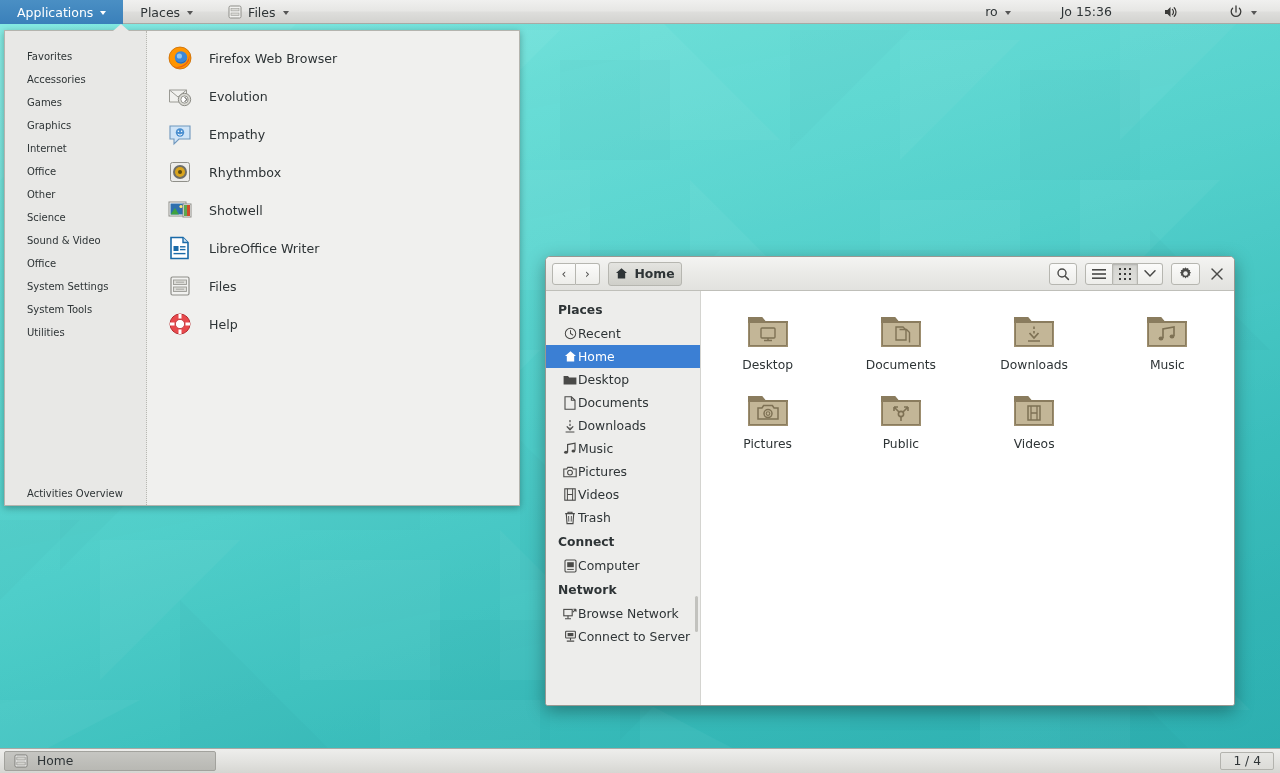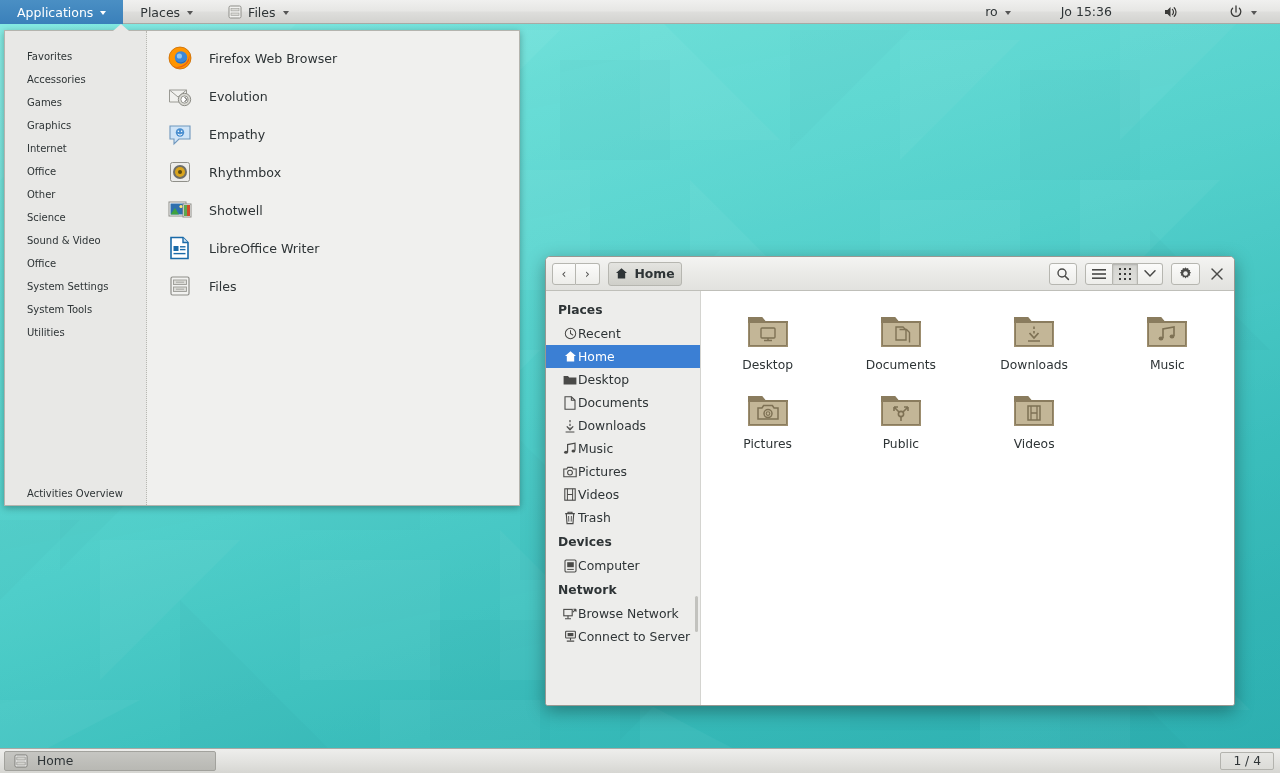--- a/index.html
+++ b/index.html
@@ -414,20 +414,31 @@
           <rect x="4" y="4" width="18" height="18" rx="1.5" fill="#f2f2f0" stroke="#8d8d88" stroke-width="1.2"></rect>
           <rect x="6.5" y="7" width="13" height="4.5" fill="#dcdcd8" stroke="#9b9b96" stroke-width="0.9"></rect>
           <rect x="6.5" y="14" width="13" height="4.5" fill="#dcdcd8" stroke="#9b9b96" stroke-width="0.9"></rect>
           <line x1="9" y1="9.2" x2="17" y2="9.2" stroke="#9b9b96" stroke-width="0.8"></line>
           <line x1="9" y1="16.2" x2="17" y2="16.2" stroke="#9b9b96" stroke-width="0.8"></line>
         </svg>
       </span>
       <span>Files</span>
     </div>
 
+    <div class="app-item">
+      <span class="app-icon">
+        <svg width="26" height="26" viewBox="0 0 26 26">
+          <circle cx="13" cy="13" r="10" fill="#e8494c" stroke="#b52b2f" stroke-width="1"></circle>
+          <circle cx="13" cy="13" r="4.6" fill="#fff"></circle>
+          <path d="M13 3 v4.5 M13 18.5 v4.5 M3 13 h4.5 M18.5 13 h4.5" stroke="#fff" stroke-width="3"></path>
+          <circle cx="13" cy="13" r="4.6" fill="none" stroke="#b52b2f" stroke-width="0.8"></circle>
+        </svg>
+      </span>
+      <span>Help</span>
+    </div>
   </div>
 </div>
 
 <div id="files-window">
   <div id="files-header">
     <div class="hdr-group">
       <div class="hdr-btn">
           <span>‹</span>
         </div>
       <div class="hdr-btn">
@@ -594,21 +605,21 @@
             <svg width="12" height="14" viewBox="0 0 12 14">
               <path d="M1.2 2.6 h9.6 M4 2.6 V1.2 h4 v1.4" fill="none" stroke="#4a4a48" stroke-width="1.1"></path>
               <path d="M2.3 2.6 l0.7 10 h6 l0.7-10" fill="none" stroke="#4a4a48" stroke-width="1.1"></path>
               <line x1="4.6" y1="5" x2="4.8" y2="10.6" stroke="#4a4a48" stroke-width="0.9"></line>
               <line x1="7.4" y1="5" x2="7.2" y2="10.6" stroke="#4a4a48" stroke-width="0.9"></line>
             </svg>
           </span>
         <span>Trash</span>
       </div>
 
-      <div class="sb-head">Devices</div>
+      <div class="sb-head">Connect</div>
       <div class="sb-item">
         <span class="sb-ico">
             <svg width="13" height="14" viewBox="0 0 13 14">
               <rect x="1" y="1" width="11" height="12" rx="1.2" fill="none" stroke="#4a4a48" stroke-width="1.1"></rect>
               <rect x="3.2" y="3.2" width="6.6" height="5" fill="#4a4a48"></rect>
               <line x1="3.2" y1="10.4" x2="9.8" y2="10.4" stroke="#4a4a48" stroke-width="1"></line>
             </svg>
           </span>
         <span>Computer</span>
       </div>

